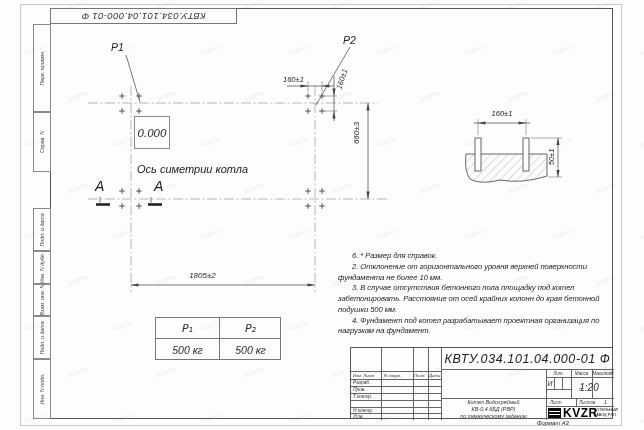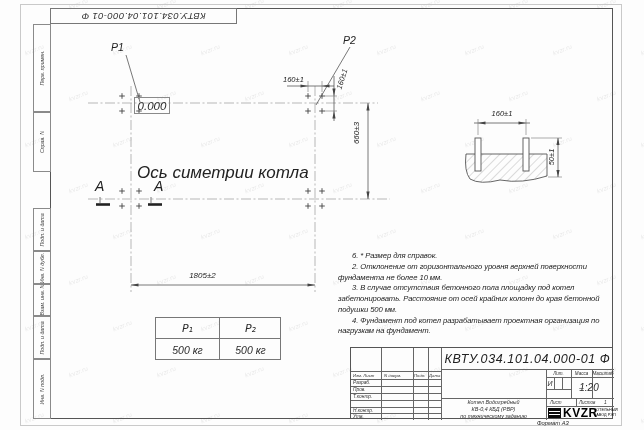--- a/index.html
+++ b/index.html
@@ -24,21 +24,21 @@
   
   svg .dl{stroke:#555;stroke-width:.8;}
   svg .ext{stroke:#777;stroke-width:.6;}
   svg .cl{stroke:#999;stroke-width:.7;stroke-dasharray:10 2.5 2 2.5;}
   svg .thick{stroke:#222;stroke-width:2.6;}
   svg .bolt{stroke:#444;stroke-width:.9;}
   svg .arr{fill:#444;stroke:none;}
   
   .lbl{position:absolute;font-style:italic;color:#222;white-space:nowrap;}
   .rot{transform:translate(-50%,-50%) rotate(-90deg);}
-  .elev{left:134px;top:97px;width:36px;height:17px;border:1px solid #8a8a8a;box-sizing:border-box;
+  .elev{left:134px;top:116px;width:36px;height:33px;border:1px solid #8a8a8a;box-sizing:border-box;
         font:italic 11.5px "Liberation Sans",sans-serif;}
   
   .ltab{left:155px;top:317px;width:126px;height:43px;border:1px solid #777;box-sizing:border-box;}
   .ltab .c{position:absolute;display:flex;align-items:center;justify-content:center;box-sizing:border-box;}
   .lv{border-top:1px solid #777;}
   .lr{border-left:1px solid #777;}
   
   .notes{left:338px;top:251px;width:274px;height:90px;font:italic 7.7px "Liberation Sans",sans-serif;
          letter-spacing:-.1px;color:#222;line-height:1.4;}
   .notes p{margin:0;text-indent:14px;}
@@ -245,21 +245,21 @@
   <line class="dl" x1="558" y1="138" x2="558" y2="177"></line>
   <polygon class="arr" points="558,138 556.4,145 559.6,145"></polygon>
   <polygon class="arr" points="558,177 556.4,170 559.6,170"></polygon>
 </svg>
 
 <div class="lbl" style="left:111px;top:41px;font-size:10.5px;">P1</div>
 <div class="lbl" style="left:343px;top:34px;font-size:10.5px;">P2</div>
 <div class="abs elev ctr">
   <span>0.000</span>
 </div>
-<div class="lbl" style="left:137px;top:163px;font-size:17px;">Ось симетрии котла</div>
+<div class="lbl" style="left:137px;top:163px;font-size:11px;">Ось симетрии котла</div>
 <div class="lbl ctr" style="left:180px;top:271px;width:45px;font-size:8px;">1805±2</div>
 <div class="lbl rot" style="left:356px;top:133px;font-size:8px;">660±3</div>
 <div class="lbl" style="left:283px;top:75px;font-size:7.5px;">160±1</div>
 <div class="lbl" style="left:342px;top:79px;font-size:7.5px;transform:translate(-50%,-50%) rotate(-72deg);">160±1</div>
 <div class="lbl" style="left:95px;top:178px;font-size:14px;">А</div>
 <div class="lbl" style="left:154px;top:178px;font-size:14px;">А</div>
 
 <div class="lbl ctr" style="left:484px;top:109px;width:36px;font-size:7.5px;">160±1</div>
 <div class="lbl rot" style="left:551px;top:157px;font-size:7.5px;">50±1</div>
 

